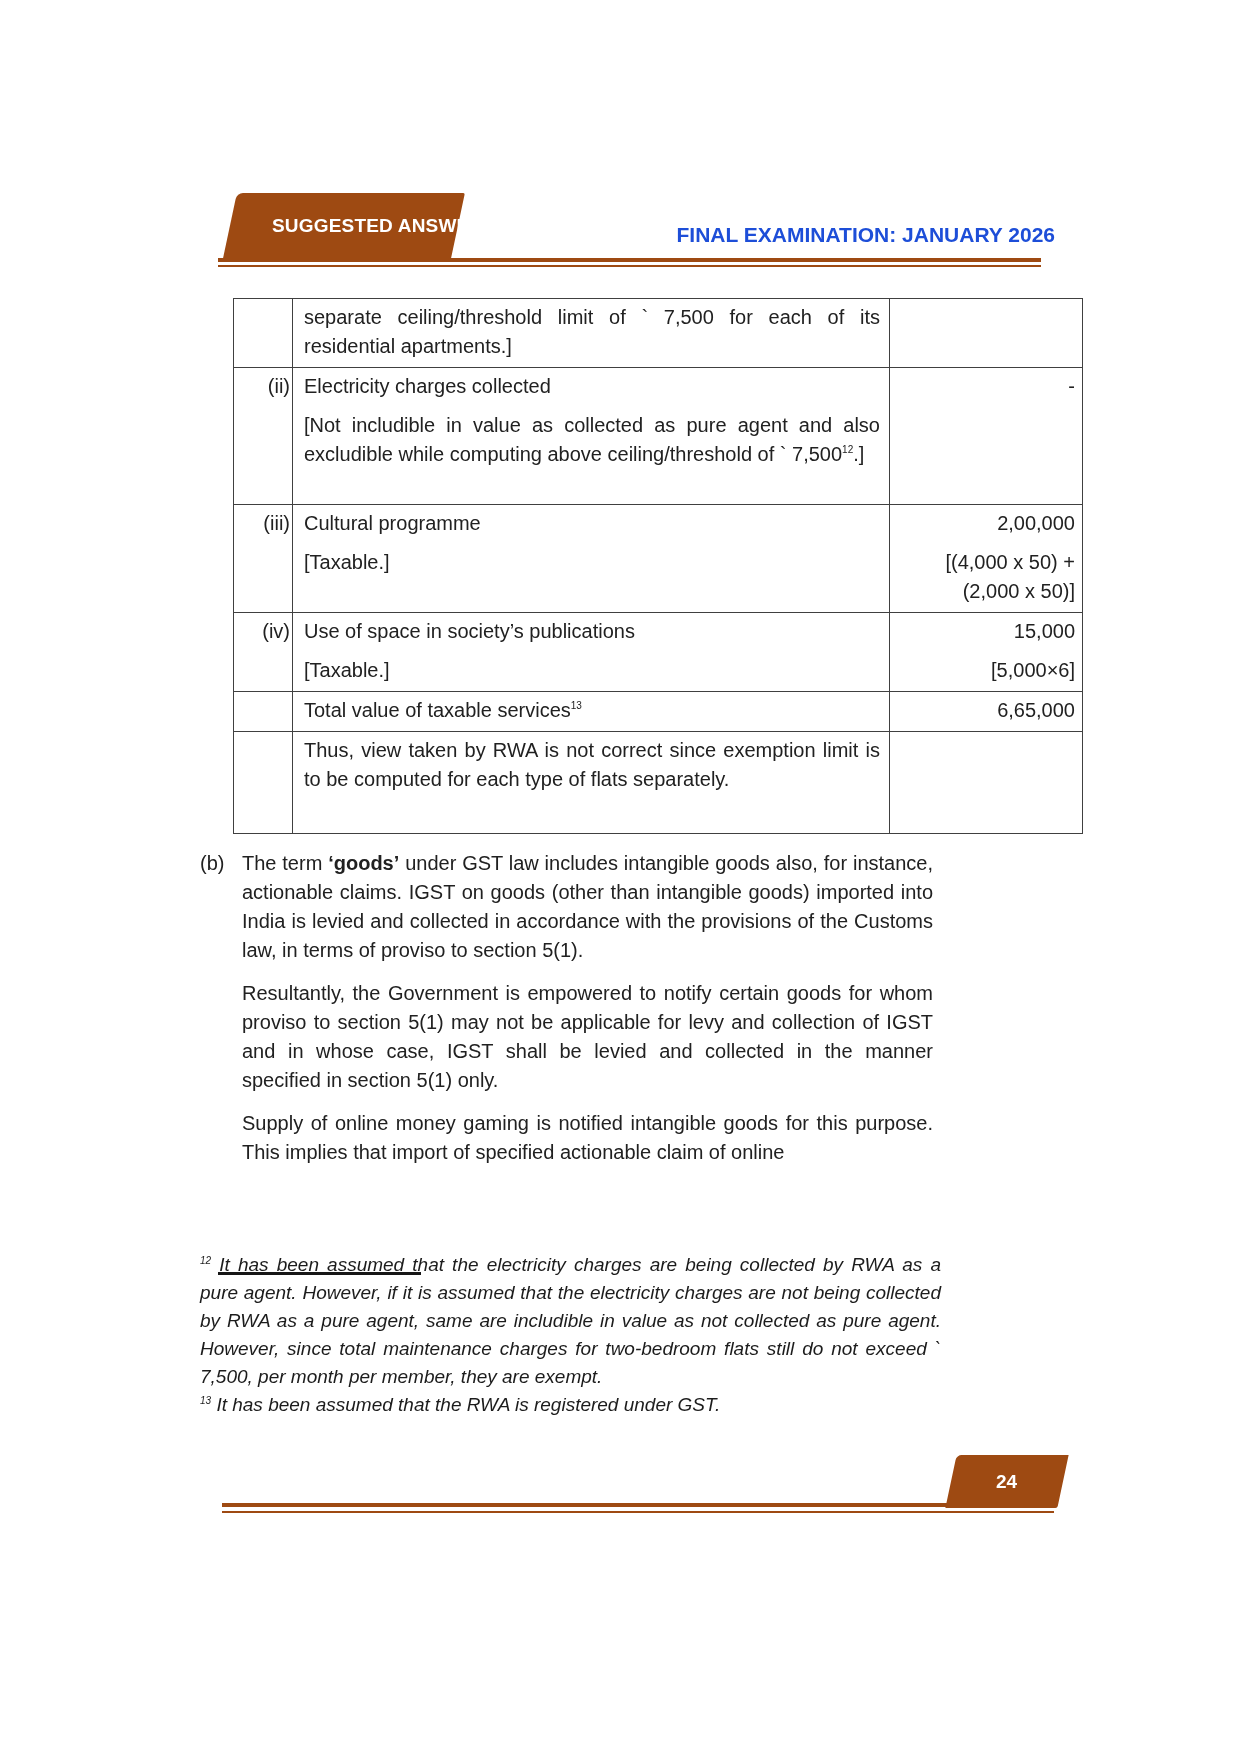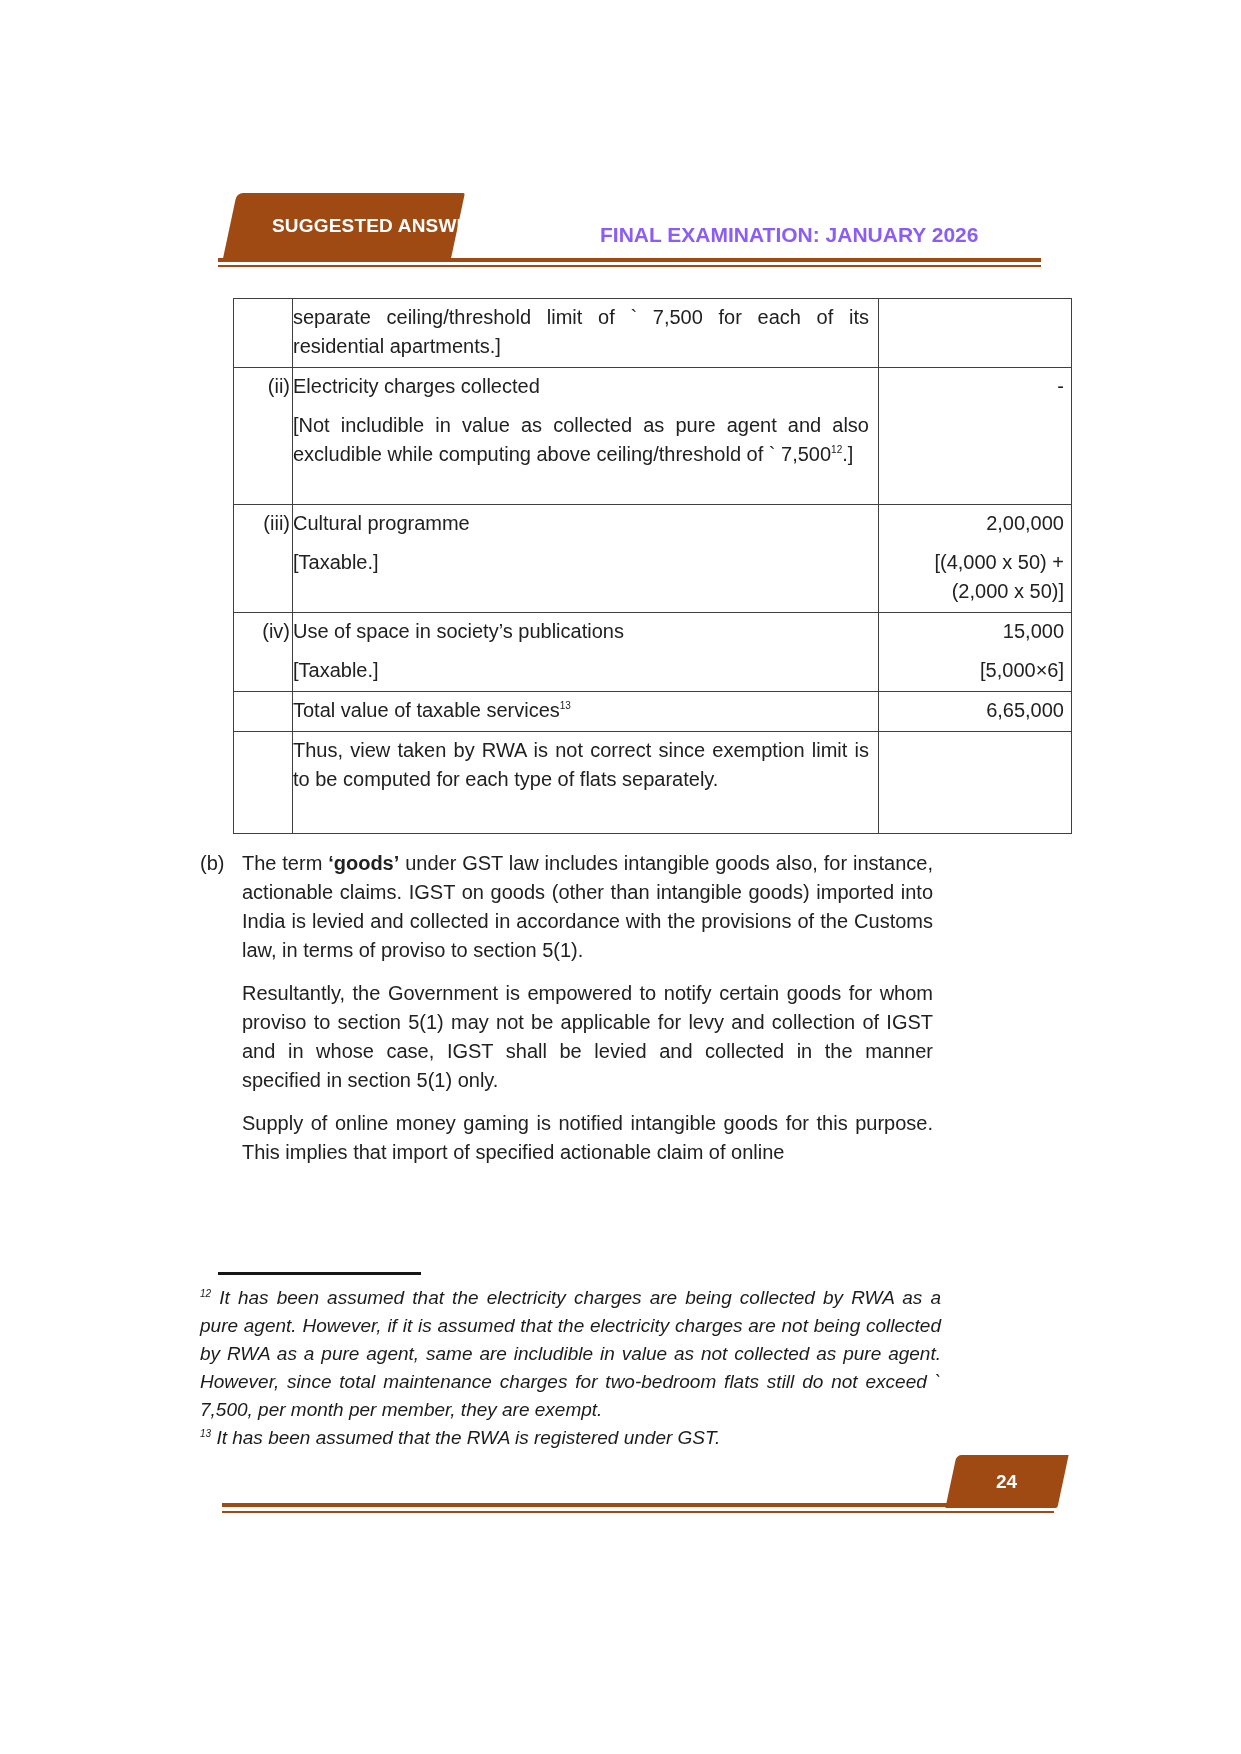--- a/index.html
+++ b/index.html
@@ -11,53 +11,53 @@
   .banner{
     position:absolute;left:230px;top:193px;width:228px;height:65px;
     background:#9E4A12;transform:skewX(-12deg);
     display:flex;align-items:center;border-top-left-radius:6px;border-top-right-radius:2px;
   }
   .banner-label{
     transform:skewX(12deg);color:#ffffff;font-weight:bold;font-size:19px;
     padding-left:42px;white-space:nowrap;letter-spacing:.2px;
   }
   .exam-title{
-    position:absolute;left:600px;top:223px;width:455px;text-align:left;
-    color:#8b5cf6;font-weight:bold;font-size:21px;white-space:nowrap;
+    position:absolute;left:600px;top:223px;width:455px;text-align:right;
+    color:#1d4ed8;font-weight:bold;font-size:21px;white-space:nowrap;
   }
   .rule{position:absolute;background:#9E4A12;}
   .rule-top-thick{left:218px;top:258px;width:823px;height:4px;}
   .rule-top-thin{left:218px;top:265px;width:823px;height:2px;}
   
   table.answer-table{
     position:absolute;left:233px;top:298px;width:808px;
     border-collapse:collapse;table-layout:fixed;
     font-size:20px;line-height:29px;color:#212121;
   }
   table.answer-table td{border:1.6px solid #404040;vertical-align:top;}
   .c-num{width:54px;text-align:right;padding:4px 2px 0 2px;}
-  .c-desc{width:576px;padding:4px 9px 6px 0;}
+  .c-desc{width:576px;padding:4px 9px 6px 11px;}
   .c-amt{width:178px;text-align:right;padding:4px 7px 6px 7px;}
   td p{margin:0;}
   td p + p{margin-top:10px;}
   td p.tight{margin-top:0;}
   .just{text-align:justify;}
   sup{font-size:10px;line-height:0;vertical-align:super;}
   
   .answer-b{
     position:absolute;left:200px;top:849px;width:741px;
     font-size:20px;line-height:29px;
   }
   .answer-b .b-label{position:absolute;left:0;top:0;}
   .answer-b p{margin:0 8px 14px 42px;text-align:justify;}
   .bold{font-weight:bold;}
   
   .fn-sep{position:absolute;left:218px;top:1272px;width:203px;height:2.5px;background:#161616;}
   .footnotes{
-    position:absolute;left:200px;top:1284px;width:741px;
+    position:absolute;left:200px;top:1251px;width:741px;
     font-size:19px;line-height:28px;font-style:italic;color:#1c1c1c;
   }
   .footnotes p{margin:0;text-align:justify;}
   
   .rule-bot-thick{left:222px;top:1503px;width:819px;height:4px;}
   .rule-bot-thin{left:222px;top:1511px;width:832px;height:2px;}
   .page-badge{
     position:absolute;left:951px;top:1455px;width:112px;height:53px;
     background:#9E4A12;transform:skewX(-12deg);z-index:3;
     display:flex;align-items:center;justify-content:center;

